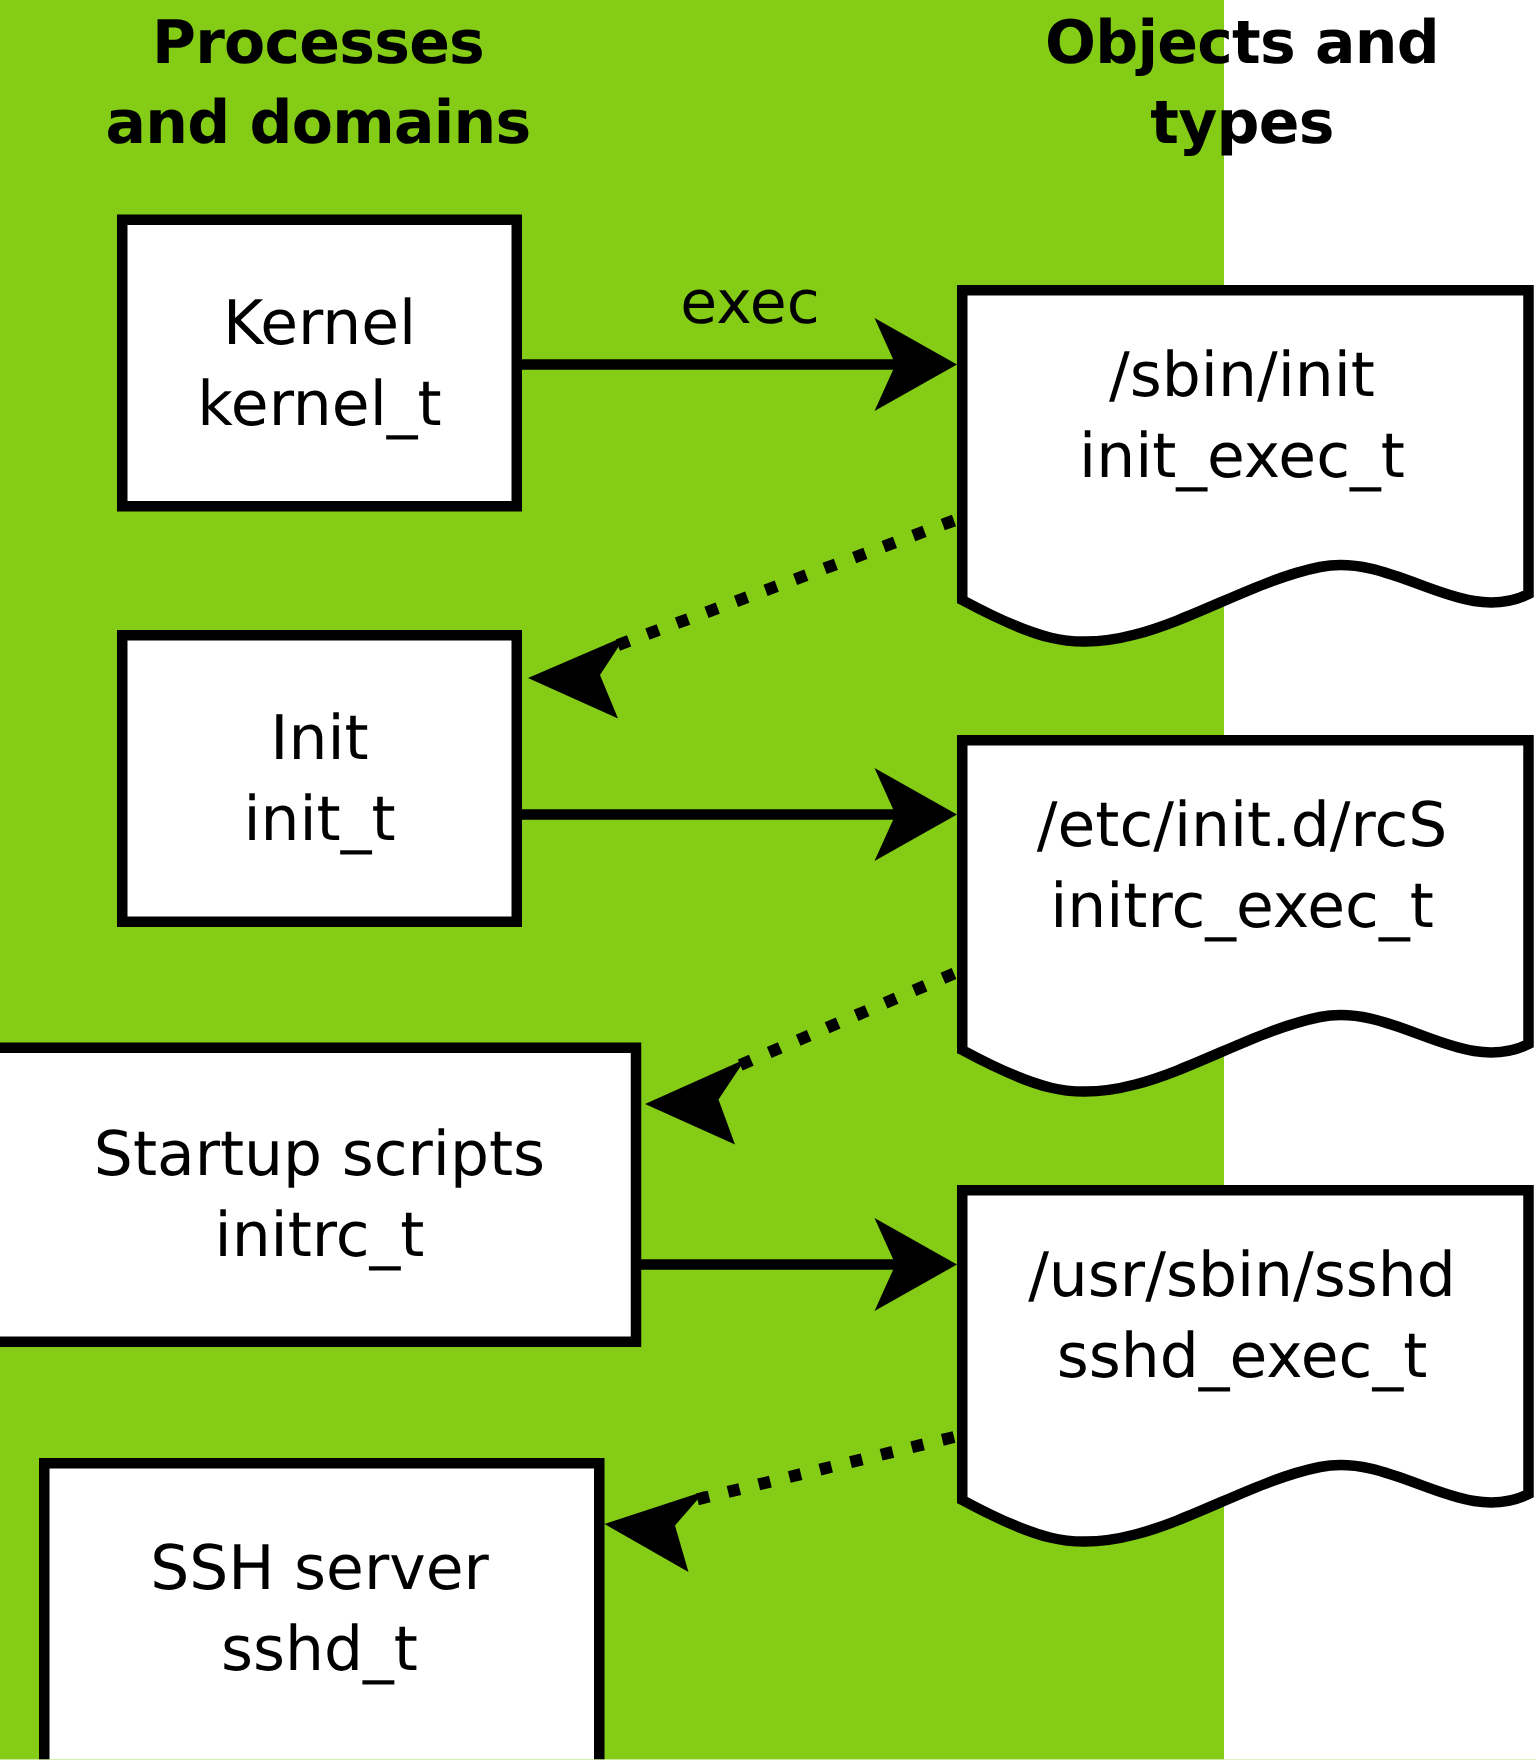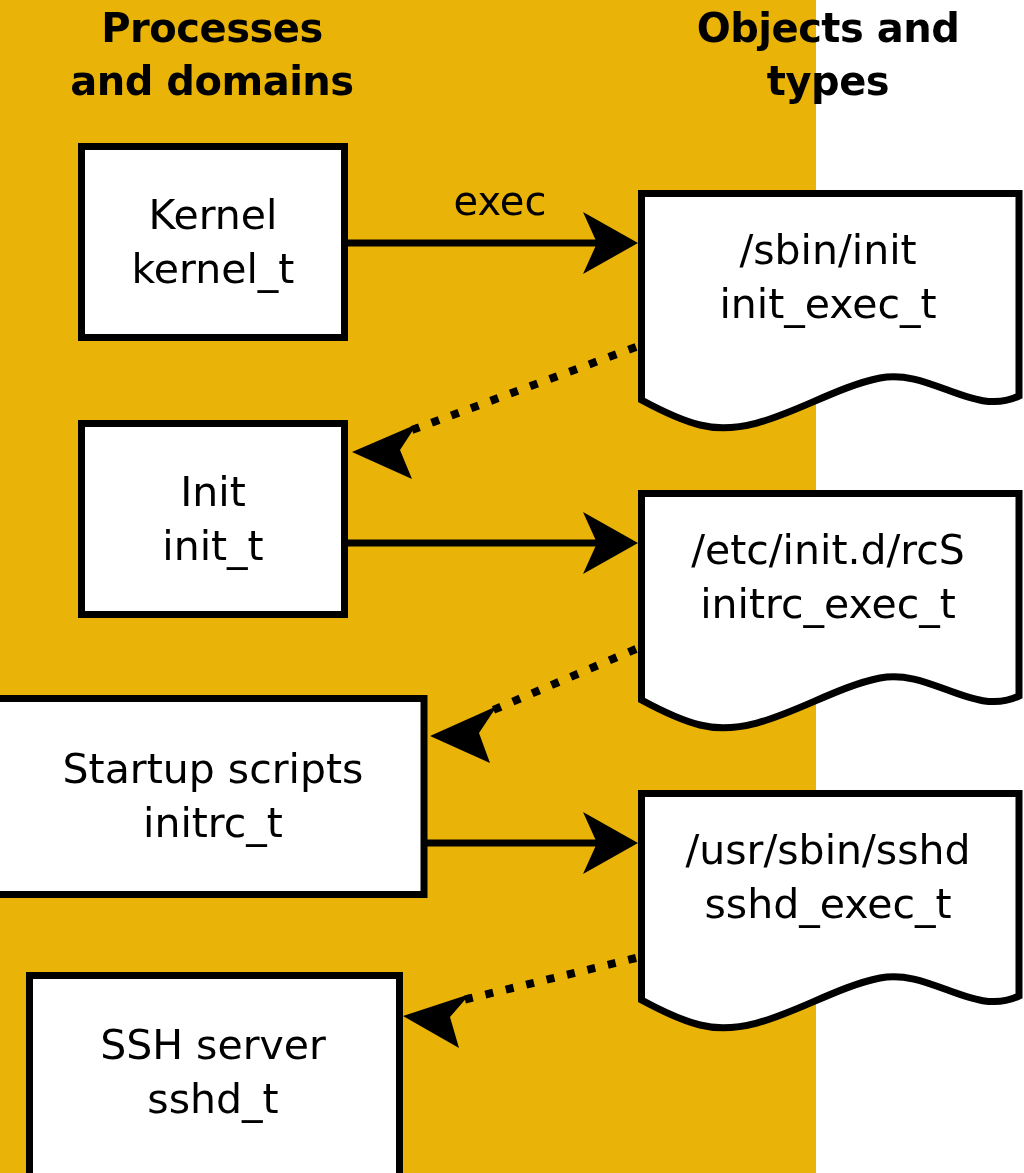--- a/index.html
+++ b/index.html
@@ -10,21 +10,21 @@
   body {
     width: 1024px;
     height: 1173px;
     overflow: hidden;
     font-family: "DejaVu Sans", sans-serif;
   }
   #diagram-root {
     position: relative;
     width: 816px;
     height: 1173px;
-    background: #eab308;
+    background: #84cc16;
   }
   svg#diagram {
     display: block;
     width: 1024px;
     height: 1173px;
   }
   .col-header {
     font-family: "DejaVu Sans", sans-serif;
     font-weight: bold;
     font-size: 40px;

